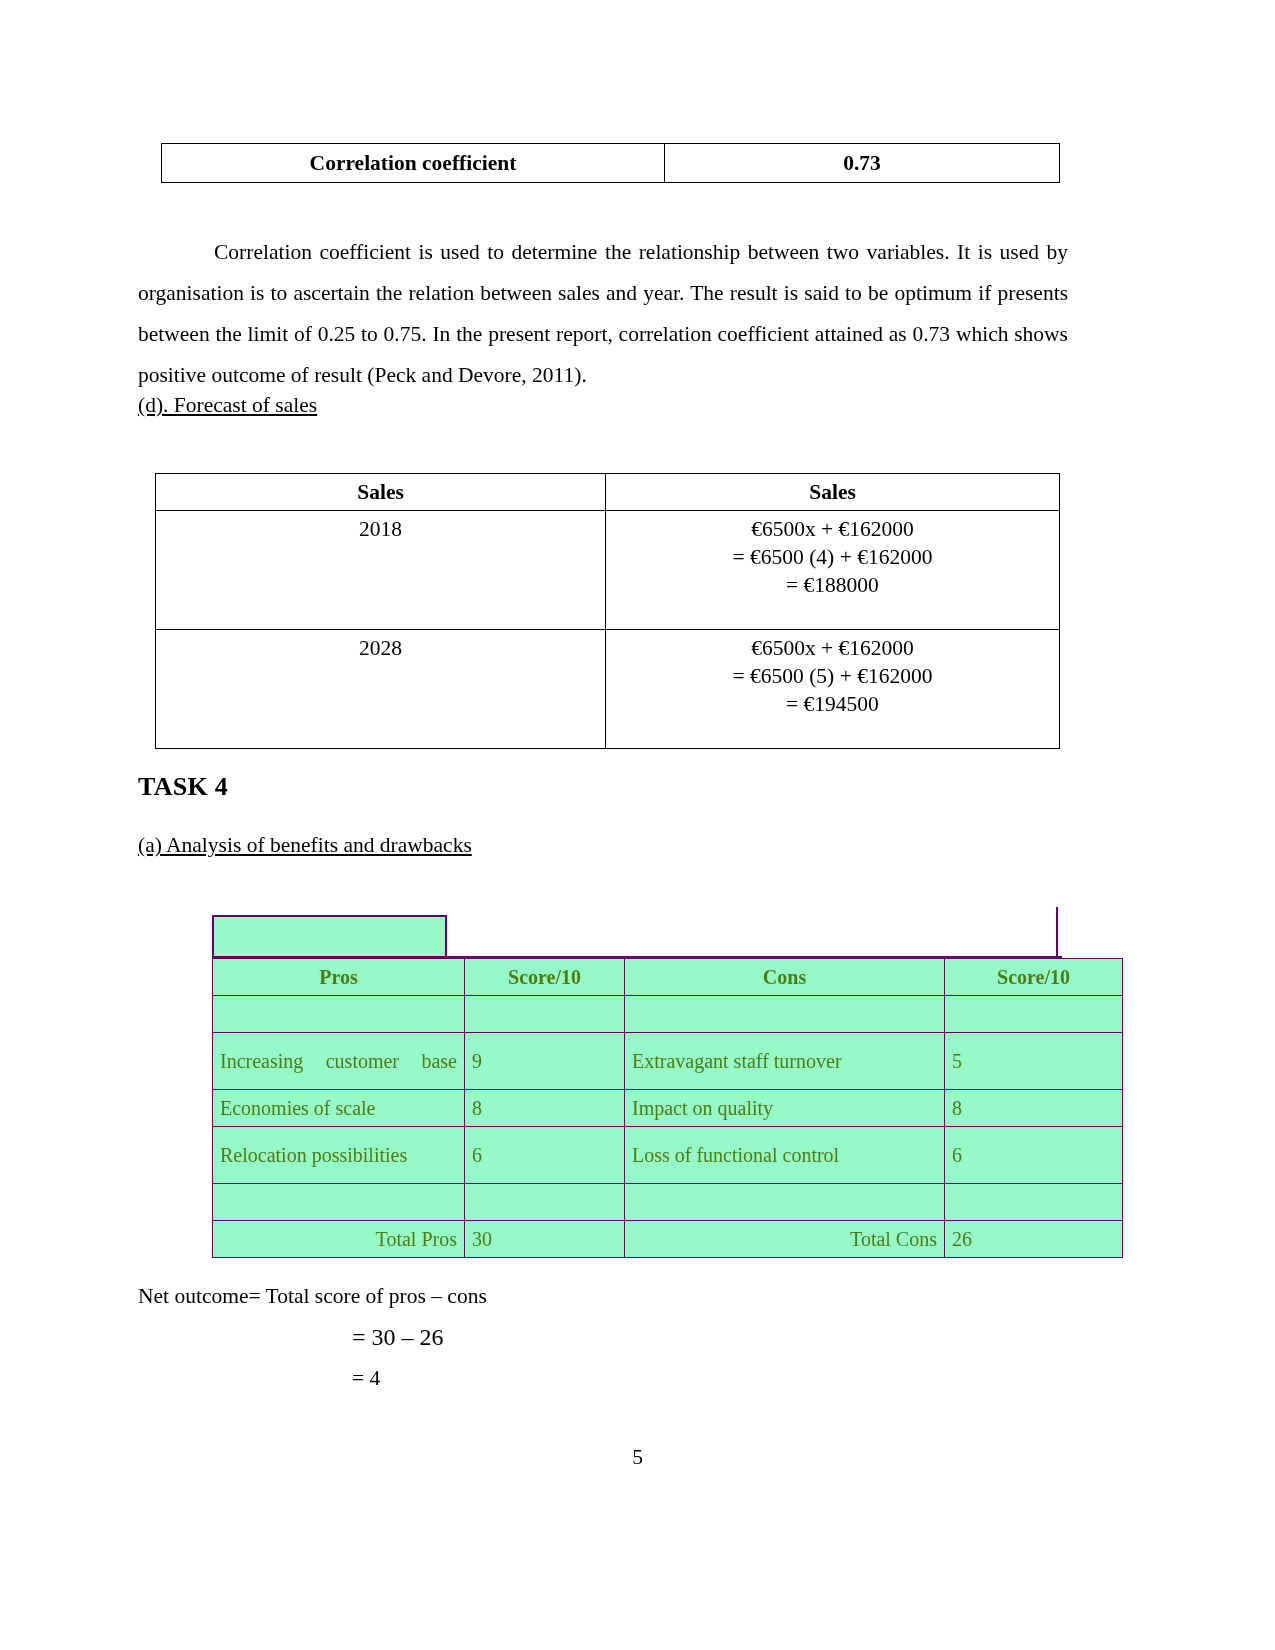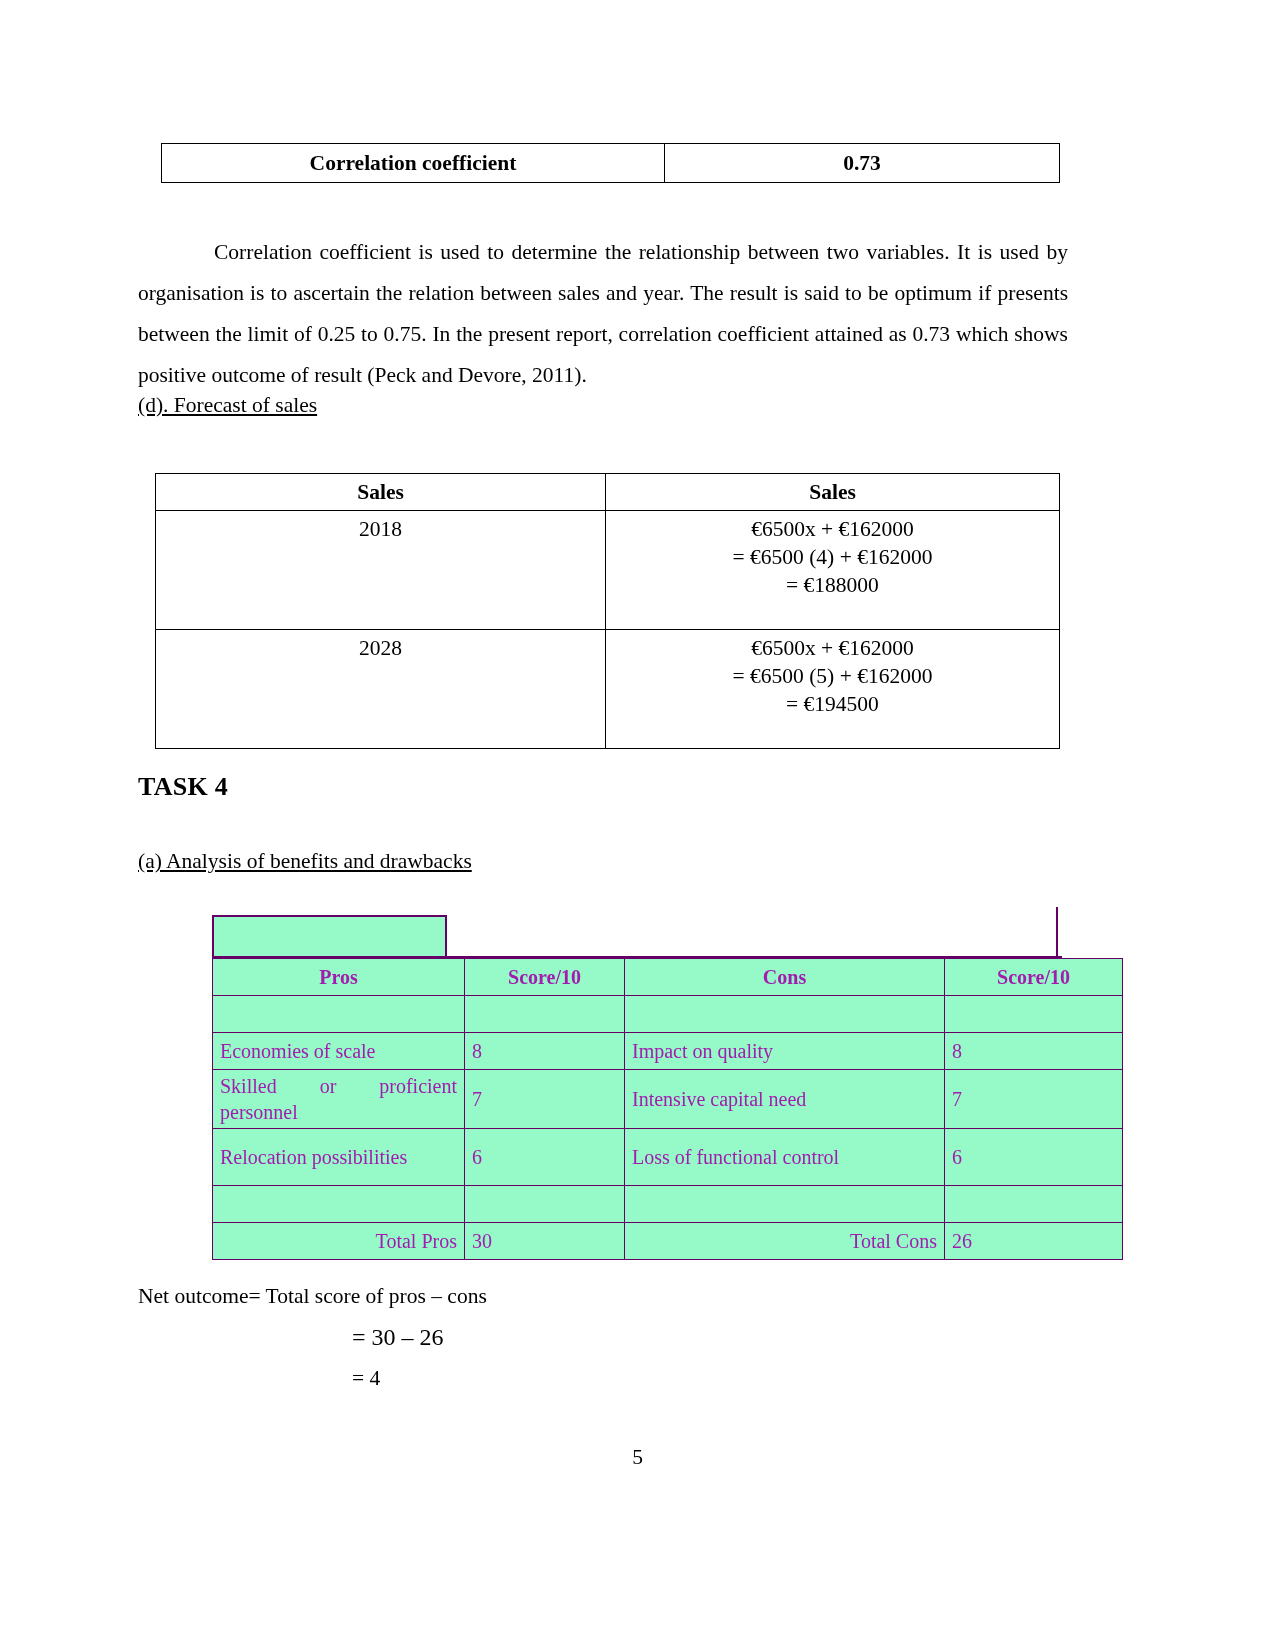--- a/index.html
+++ b/index.html
@@ -107,21 +107,20 @@
     font-weight: bold;
     letter-spacing: 0.3px;
   }
   .subhead-a {
     position: absolute;
     left: 138px;
     top: 833px;
     font-size: 21.5px;
     text-decoration: underline;
     white-space: nowrap;
-    margin-top: 16px;
   }
 
   
   .pc-wrap {
     position: absolute;
     left: 212px;
     top: 915px;
     width: 850px;
   }
   .pc-top-row {
@@ -156,21 +155,21 @@
   }
 
   .pc-table {
     border-collapse: collapse;
     table-layout: fixed;
     width: 850px;
     background: #96F9C8;
   }
   .pc-table td {
     border: 1.5px solid #660066;
-    color: #a21caf;
+    color: #4d7c0f;
     font-size: 20px;
     line-height: 26px;
     padding: 3px 7px;
     vertical-align: middle;
     background: #96F9C8;
   }
   .pc-table td.hdr {
     text-align: center;
     font-weight: bold;
     height: 30px;
@@ -287,34 +286,34 @@
           <td class="hdr c-cons">Cons</td>
           <td class="hdr c-cs">Score/10</td>
         </tr>
         <tr class="short-row">
           <td class="spacer"></td>
           <td class="spacer"></td>
           <td class="spacer"></td>
           <td class="spacer"></td>
         </tr>
 
+        <tr class="body-row">
+          <td class="just">Increasing customer base</td>
+          <td class="num">9</td>
+          <td>Extravagant staff turnover</td>
+          <td class="num">5</td>
+        </tr>
 
         <tr class="short-row">
           <td class="just single">Economies of scale</td>
           <td class="num">8</td>
           <td>Impact on quality</td>
           <td class="num">8</td>
         </tr>
 
-        <tr class="body-row">
-          <td class="just">Skilled or proficient personnel</td>
-          <td class="num">7</td>
-          <td>Intensive capital need</td>
-          <td class="num">7</td>
-        </tr>
 
         <tr class="body-row">
           <td class="just single">Relocation possibilities</td>
           <td class="num">6</td>
           <td>Loss of functional control</td>
           <td class="num">6</td>
         </tr>
 
         <tr class="short-row">
           <td class="spacer"></td>

